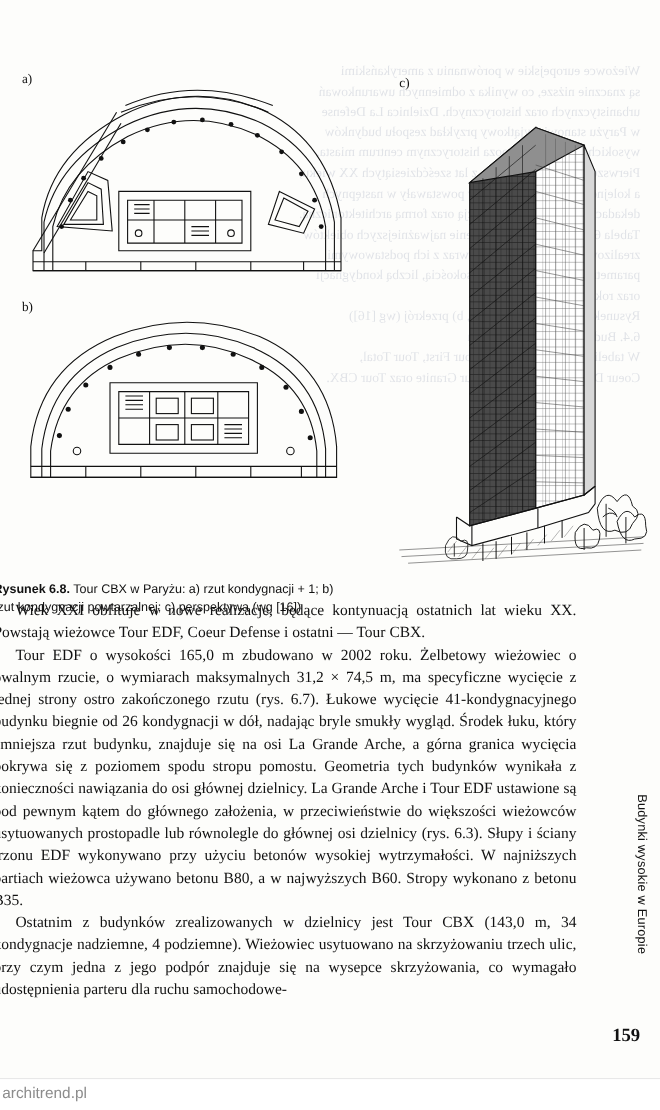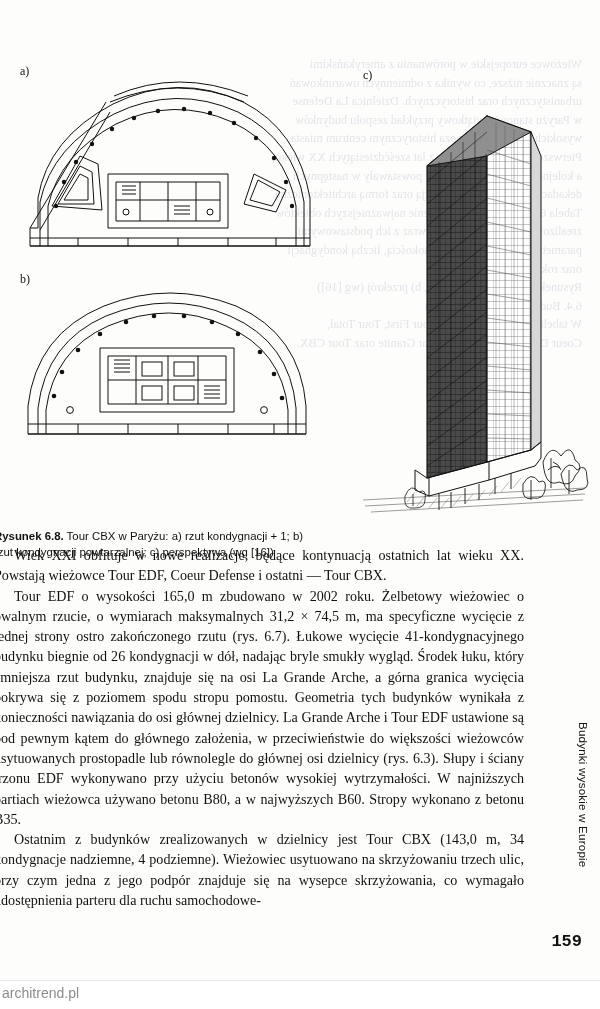--- a/index.html
+++ b/index.html
@@ -105,21 +105,21 @@
     color: #111;
     writing-mode: vertical-rl;
     letter-spacing: 0.2px;
   }
 
   
   .page-number {
     position: absolute;
     right: 18px;
     bottom: 58px;
-    font-family: Liberation Mono, monospace;
+    font-family: Liberation Serif, serif;
     font-size: 17px;
     font-weight: bold;
     color: #111;
   }
 
   
   .watermark {
     position: absolute;
     left: 0;
     bottom: 0;

